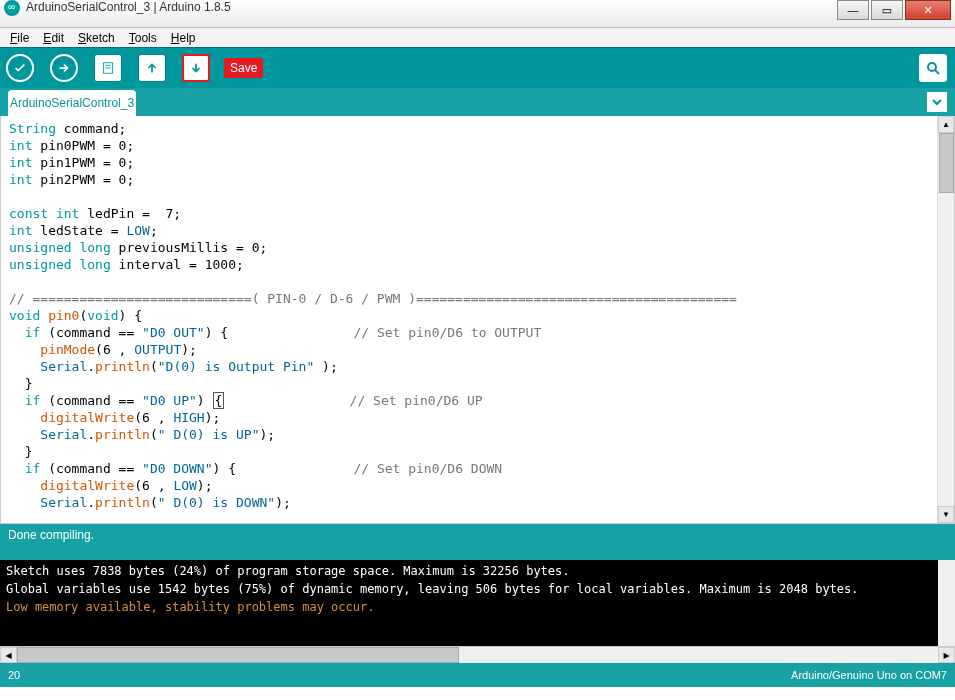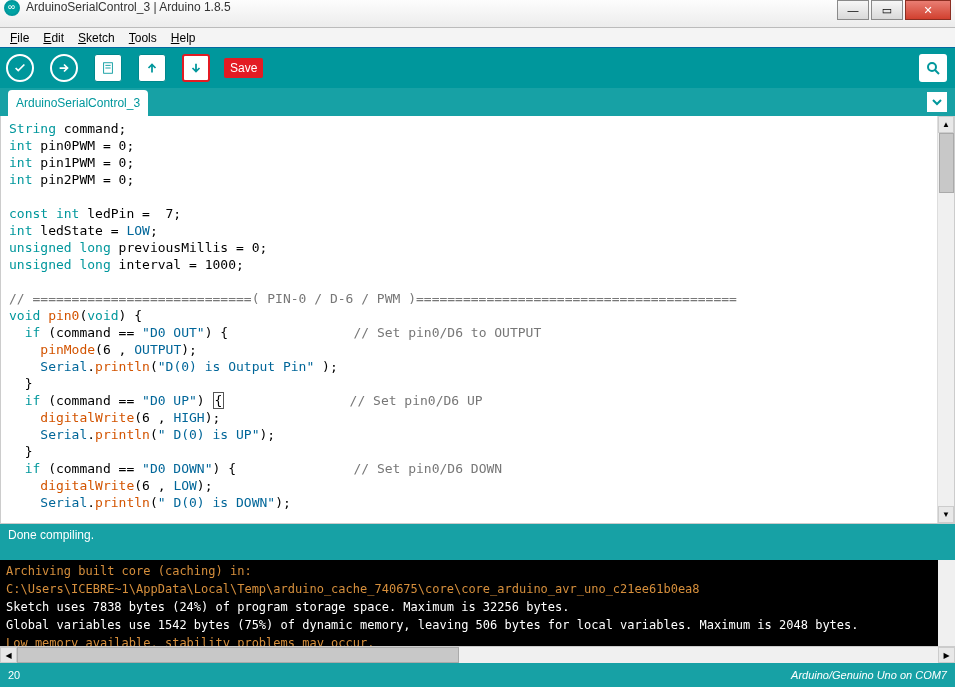--- a/index.html
+++ b/index.html
@@ -16,21 +16,21 @@
 .menubar span u { text-decoration: underline; }
 .toolbar { height: 40px; background:#00979c; display:flex; align-items:center; padding:0 6px; gap:16px; position:relative; }
 .tbtn { width:28px; height:28px; border-radius:4px; background:#00878c; display:flex; align-items:center; justify-content:center; cursor:pointer; color:#fff; }
 .tbtn.round { border-radius:50%; border:2px solid #fff; background:#00979c; }
 .tbtn.sq { background:#fff; color:#00979c; border:1px solid #00878c; border-radius:3px; }
 .tbtn.highlight { border:2px solid #e31b23; }
 .save-lbl { background:#e31b23; color:#fff; padding:3px 6px; font-size:12px; border-radius:2px; margin-left:-2px; }
 .tbtn svg { width:14px; height:14px; }
 .serial-btn { position:absolute; right:8px; width:28px; height:28px; background:#fff; border-radius:3px; display:flex; align-items:center; justify-content:center; cursor:pointer; }
 .tabbar { height:28px; background:#17a1a5; display:flex; align-items:flex-end; padding:0 8px; position:relative; }
-.tab { background:#fff; color:#00979c; padding:6px 8px; border-radius:4px 4px 0 0; font-size:12px; cursor:pointer; }
+.tab { background:#fff; color:#00979c; padding:6px 2px; border-radius:4px 4px 0 0; font-size:12px; cursor:pointer; }
 .tab-menu { position:absolute; right:8px; top:4px; width:20px; height:20px; background:#fff; display:flex; align-items:center; justify-content:center; cursor:pointer; }
 .editor-wrap { height: 408px; background:#fff; border:1px solid #ccc; border-top:none; position:relative; display:flex; }
 .editor { flex:1; padding:4px 8px; font-family: Consolas, monospace; font-size:13px; line-height:17px; white-space:pre; overflow:hidden; color:#000; }
 .scrollbar-v { width:17px; background:#f0f0f0; border-left:1px solid #ddd; display:flex; flex-direction:column; }
 .scrollbar-v .arrow { height:17px; background:#e8e8e8; border:1px solid #ccc; display:flex; align-items:center; justify-content:center; font-size:8px; cursor:pointer; }
 .scrollbar-v .thumb { width:15px; background:#c8c8c8; border:1px solid #aaa; margin:0 auto; cursor:pointer; }
 .tok-type { color:#00979c; }
 .tok-kw { color:#00979c; }
 .tok-str { color:#006699; }
 .tok-func { color:#d35400; }
@@ -38,21 +38,21 @@
 .tok-comment { color:#777; }
 .status1 { height:36px; background:#17a1a5; color:#fff; padding:4px 8px; font-size:12px; }
 .console { height:86px; background:#000; color:#fff; font-family:Consolas,monospace; font-size:12px; padding:2px 6px; overflow:hidden; line-height:18px; position:relative; }
 .console .orange { color:#d68f3c; }
 .console .scroll-v { position:absolute; right:0; top:0; width:17px; height:100%; background:#f0f0f0; }
 .hscroll { height:17px; background:#f0f0f0; border-top:1px solid #ccc; display:flex; }
 .hscroll .arrow { width:17px; background:#e8e8e8; border:1px solid #ccc; display:flex; align-items:center; justify-content:center; font-size:8px; cursor:pointer; }
 .hscroll .track { flex:1; position:relative; }
 .hscroll .thumb { position:absolute; left:0; height:100%; background:#c8c8c8; border:1px solid #aaa; cursor:pointer; }
 .footer { height:24px; background:#17a1a5; color:#fff; display:flex; align-items:center; padding:0 8px; font-size:11px; }
-.footer .right { margin-left:auto;font-style:italic; }
+.footer .right { margin-left:auto; }
 .cursor-box { border:1px solid #555; padding:0 1px; }
 </style>
 </head>
 <body>
 
 <div class="titlebar">
   <div class="app-icon"></div>
   <div class="title-text">ArduinoSerialControl_3 | Arduino 1.8.5</div>
   <div class="winbtns">
     <div class="winbtn">—</div>
@@ -144,21 +144,20 @@
     <div class="arrow">▲</div>
     <div class="thumb" style="height:60px;margin-top:0"></div>
     <div style="flex:1"></div>
     <div class="arrow">▼</div>
   </div>
 </div>
 
 <div class="status1">Done compiling.</div>
 
 <div class="console">
-  <div class="orange">Archiving built core (caching) in: C:\Users\ICEBRE~1\AppData\Local\Temp\arduino_cache_740675\core\core_arduino_avr_uno_c21ee61b0ea8</div>
   <div>Sketch uses 7838 bytes (24%) of program storage space. Maximum is 32256 bytes.</div>
   <div>Global variables use 1542 bytes (75%) of dynamic memory, leaving 506 bytes for local variables. Maximum is 2048 bytes.</div>
   <div class="orange">Low memory available, stability problems may occur.</div>
   <div class="scroll-v"></div>
 </div>
 
 <div class="hscroll">
   <div class="arrow">◀</div>
   <div class="track">
       <div class="thumb" style="width:48%"></div>

